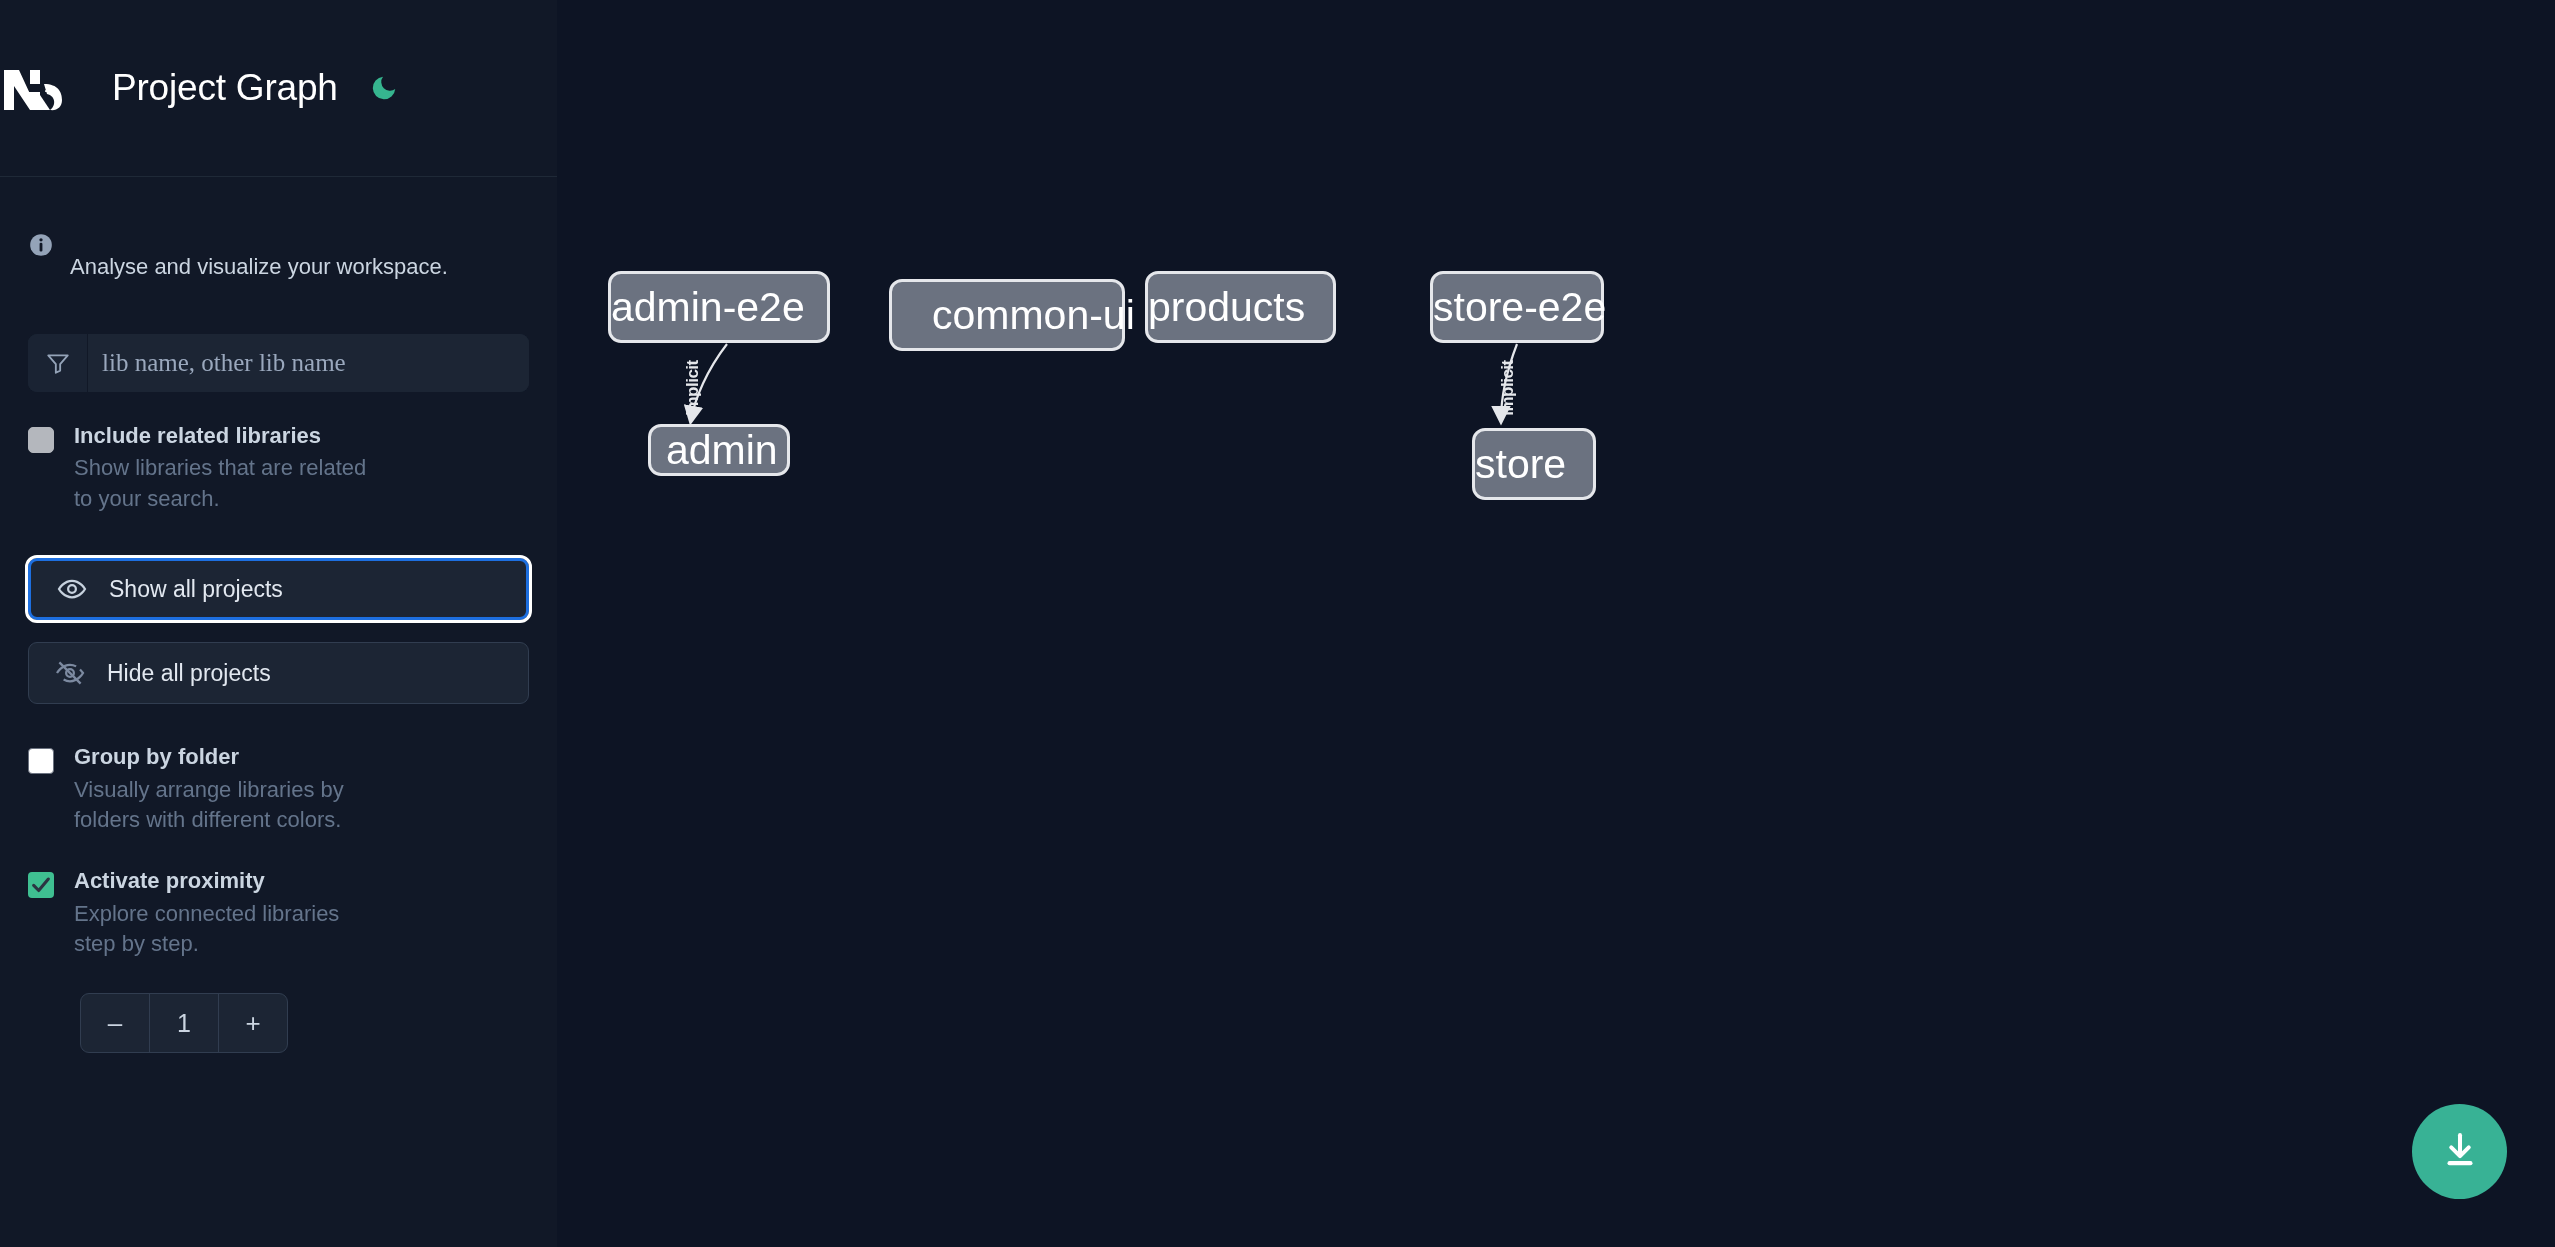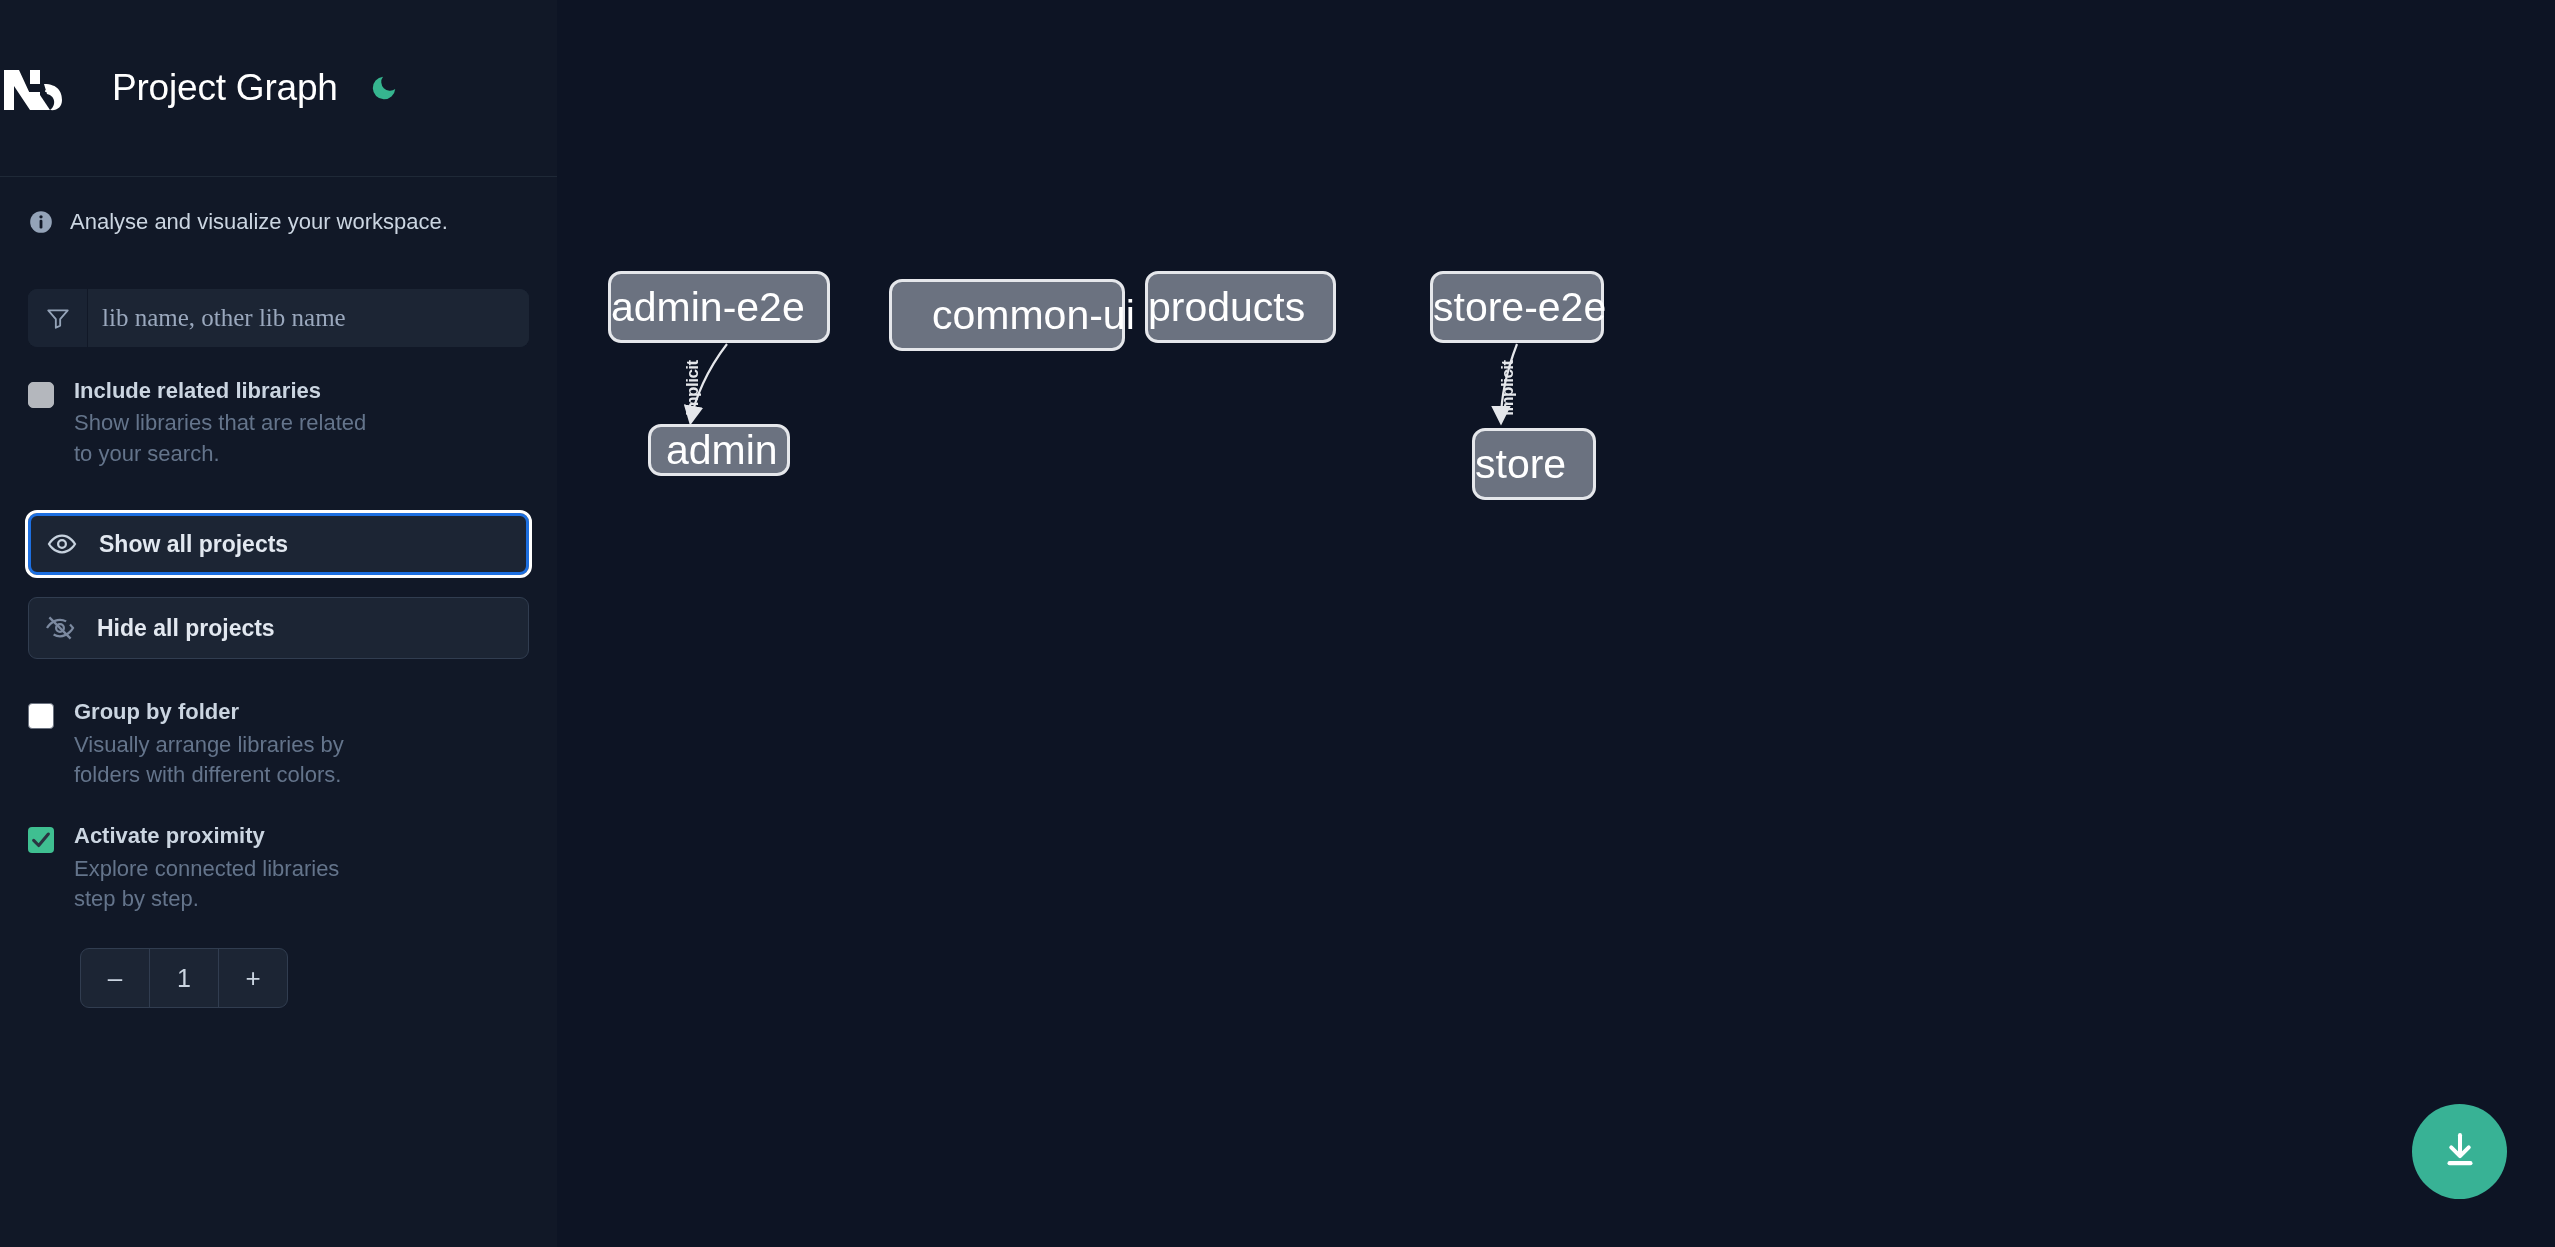--- a/index.html
+++ b/index.html
@@ -43,20 +43,21 @@
 
   .info-row {
     display: flex; align-items: center;
     padding-top: 32px;
     gap: 16px;
   }
   .info-icon { flex: 0 0 auto; width: 26px; height: 26px; }
   .info-text {
     color: #cbd5e1; font-size: 22px; font-weight: 400;
     white-space: nowrap;
+    margin-top: 45px;
   }
 
   .filter-wrap {
     margin-top: 54px;
     display: flex; align-items: stretch;
     height: 58px;
     background: #1c2534;
     border-radius: 9px;
     overflow: hidden;
   }
@@ -100,22 +101,22 @@
   }
   .box-checked svg { position:absolute; left:2px; top:2px; }
 
   .btn {
     margin-top: 0;
     width: 100%; height: 62px;
     display: flex; align-items: center;
     background: #1c2534;
     border-radius: 9px;
     color: #e2e8f0;
-    font-size: 23px; font-weight: bold;
-    padding-left: 16px;
+    font-size: 23px; font-weight: normal;
+    padding-left: 26px;
     gap: 22px;
     cursor: pointer;
   }
   .btn-show {
     margin-top: 44px;
     border: 3px solid #1d6fe0;
     outline: 3px solid #ffffff;
     outline-offset: 0px;
   }
   .btn-hide {

